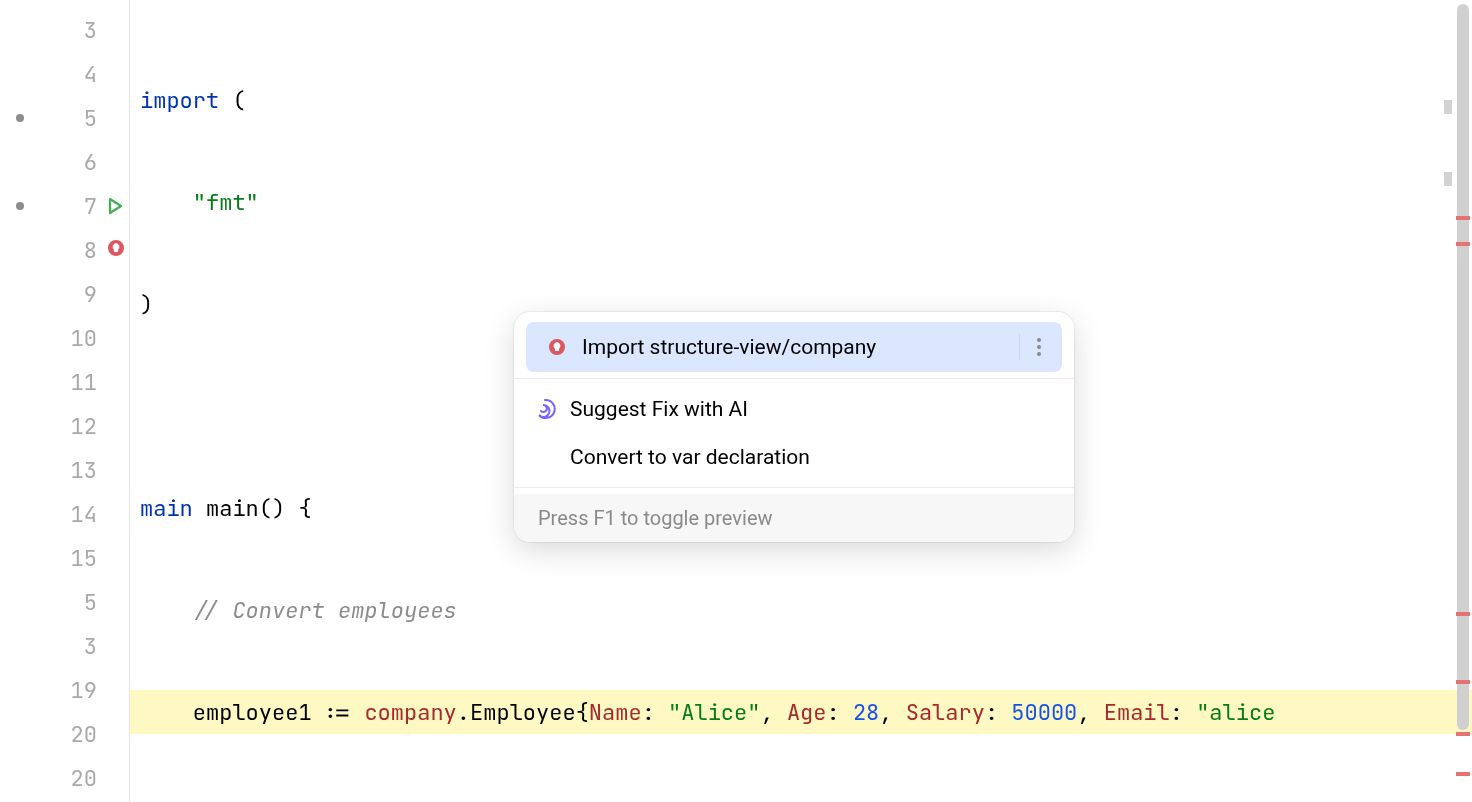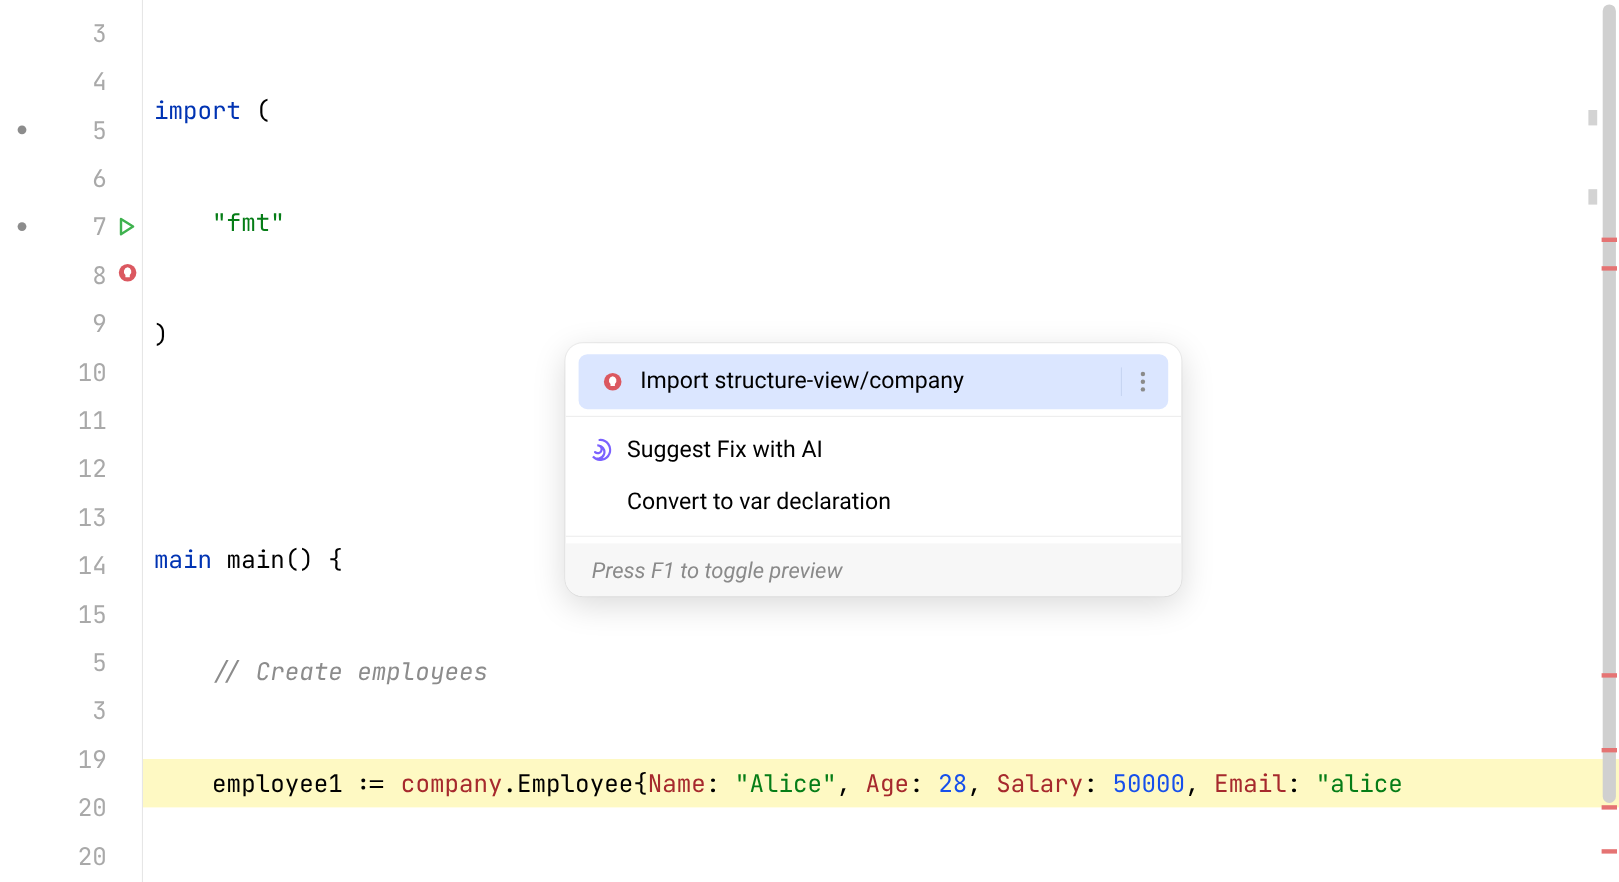--- a/index.html
+++ b/index.html
@@ -112,21 +112,20 @@
     margin-left: 6px;
     height: 26px;
     display: flex; align-items: center;
     color: #7a7a7a;
   }
   .popup .footer {
     background: #f7f7f7;
     color: #8a8a8a;
     padding: 12px 24px;
     font-size: 20px;
-    font-style: italic;
   }
 
   
   .vscroll {
     position: absolute;
     right: 2px;
     top: 0;
     width: 14px;
     height: 100%;
     background: transparent;
@@ -233,21 +232,21 @@
         <span class="ln">20</span>
       </div>
   </div>
 
   <div class="code">
     <div class="code-row"><span class="kw">import</span><span> (</span></div>
     <div class="code-row"><span>    </span><span class="str">"fmt"</span></div>
     <div class="code-row"><span>)</span></div>
     <div class="code-row"></div>
     <div class="code-row"><span class="kw">main</span><span class="ident"> main</span><span>() {</span></div>
-    <div class="code-row"><span>    </span><span class="comment">// Create employees</span></div>
+    <div class="code-row"><span>    </span><span class="comment">// Convert employees</span></div>
     <div class="code-row active-line"><span>    </span><span class="ident">employee1 := </span><span class="pkg-err">company</span><span>.Employee{</span><span class="Name">Name</span><span>: </span><span class="str">"Alice"</span><span>, </span><span class="Name">Age</span><span>: </span><span class="num">28</span><span>, </span><span class="Name">Salary</span><span>: </span><span class="num">50000</span><span>, </span><span class="Name">Email</span><span>: </span><span class="str">"alice</span></div>
     <div class="code-row"><span>    </span><span class="ident">employee2 := </span><span class="pkg-err">company</span><span style="visibility:hidden">.Employee{Name: "Bob",  Age: 35, Sala</span><span class="ident">ry: </span><span class="num">60000</span><span>, </span><span class="Name">Email</span><span>: </span><span class="str">"bob@exa</span></div>
     
     
     
     
     
     
     
     

